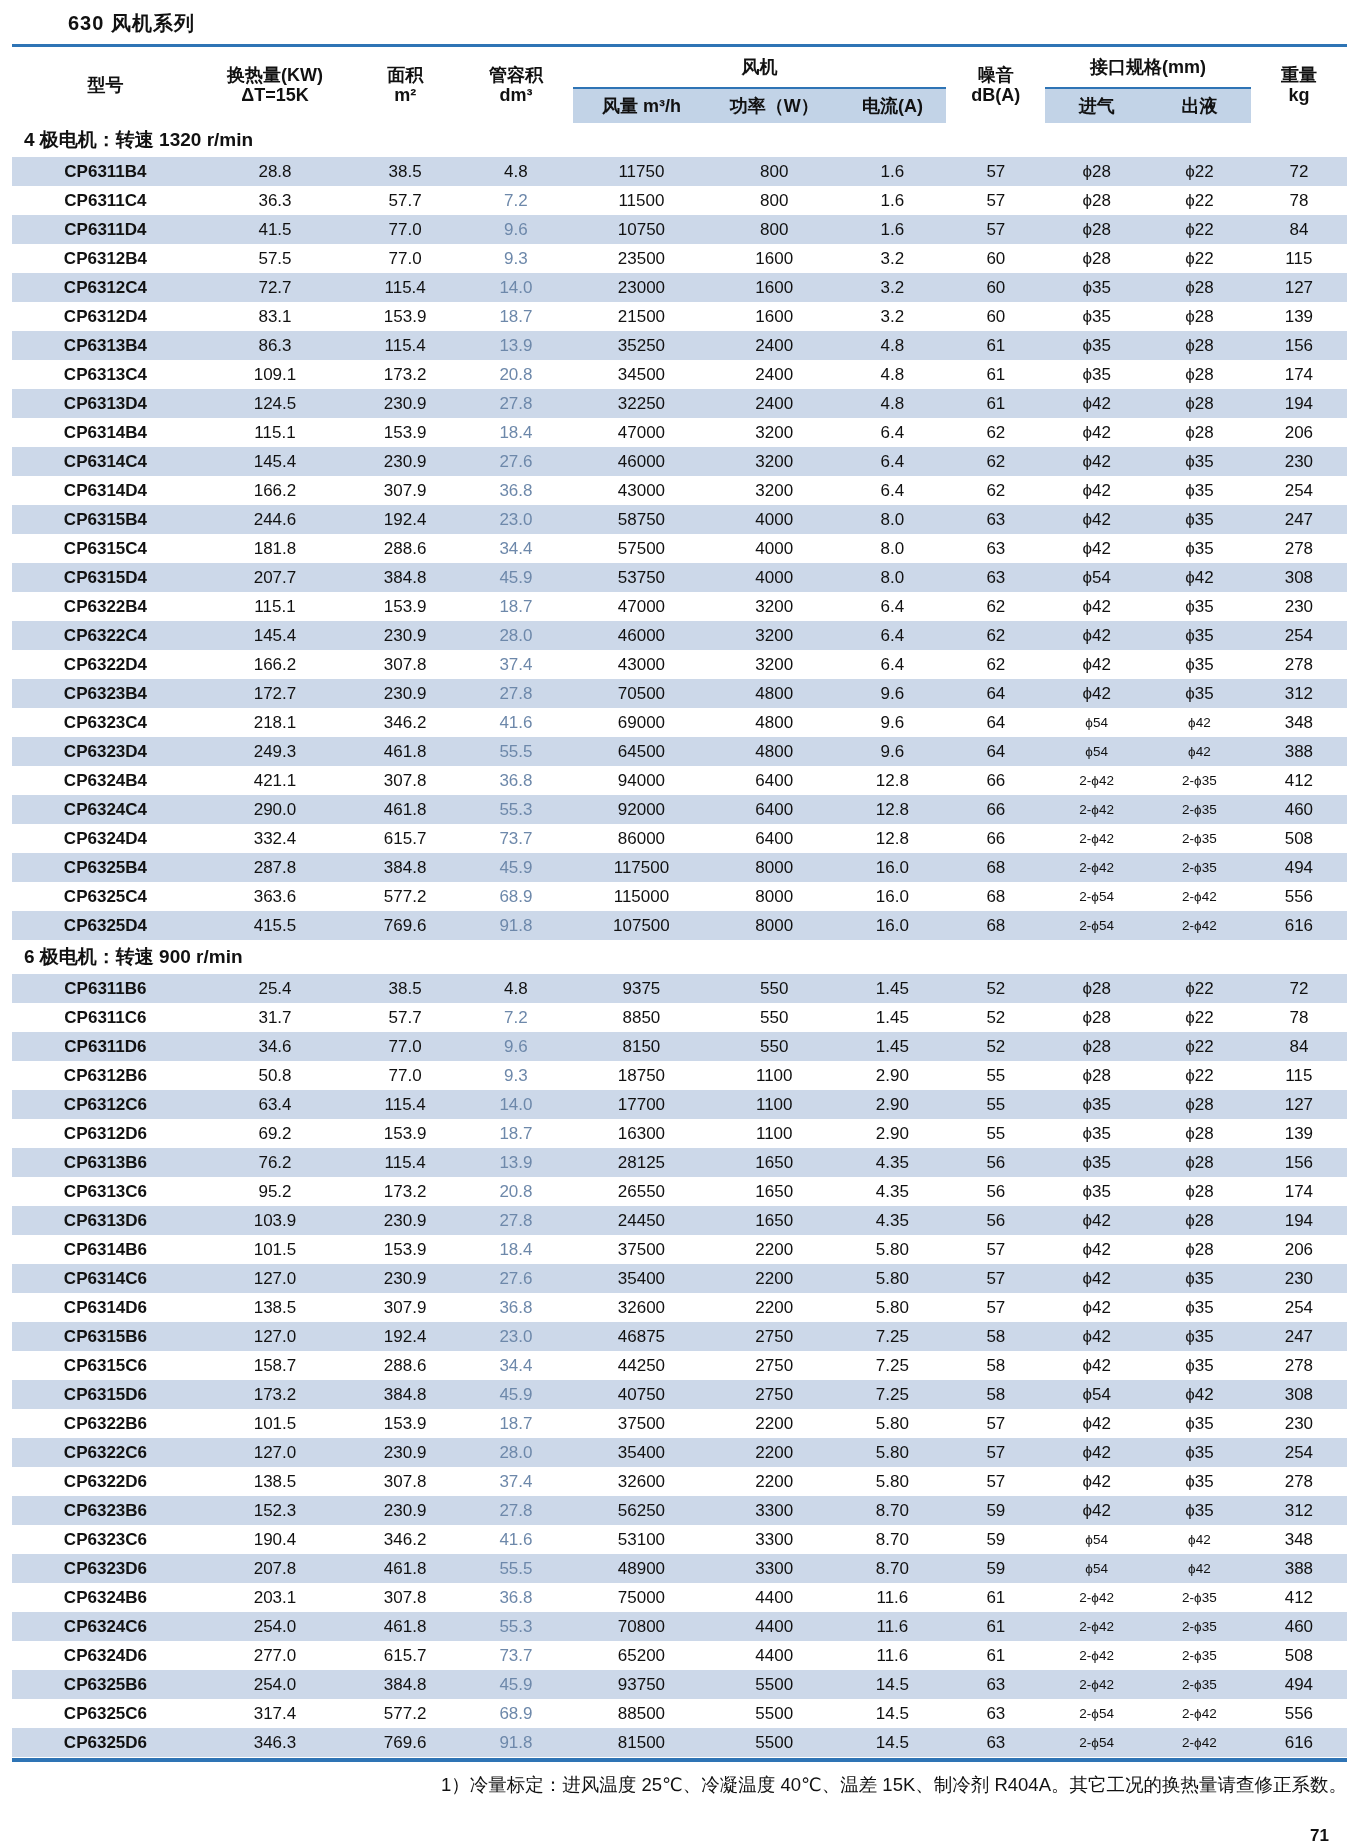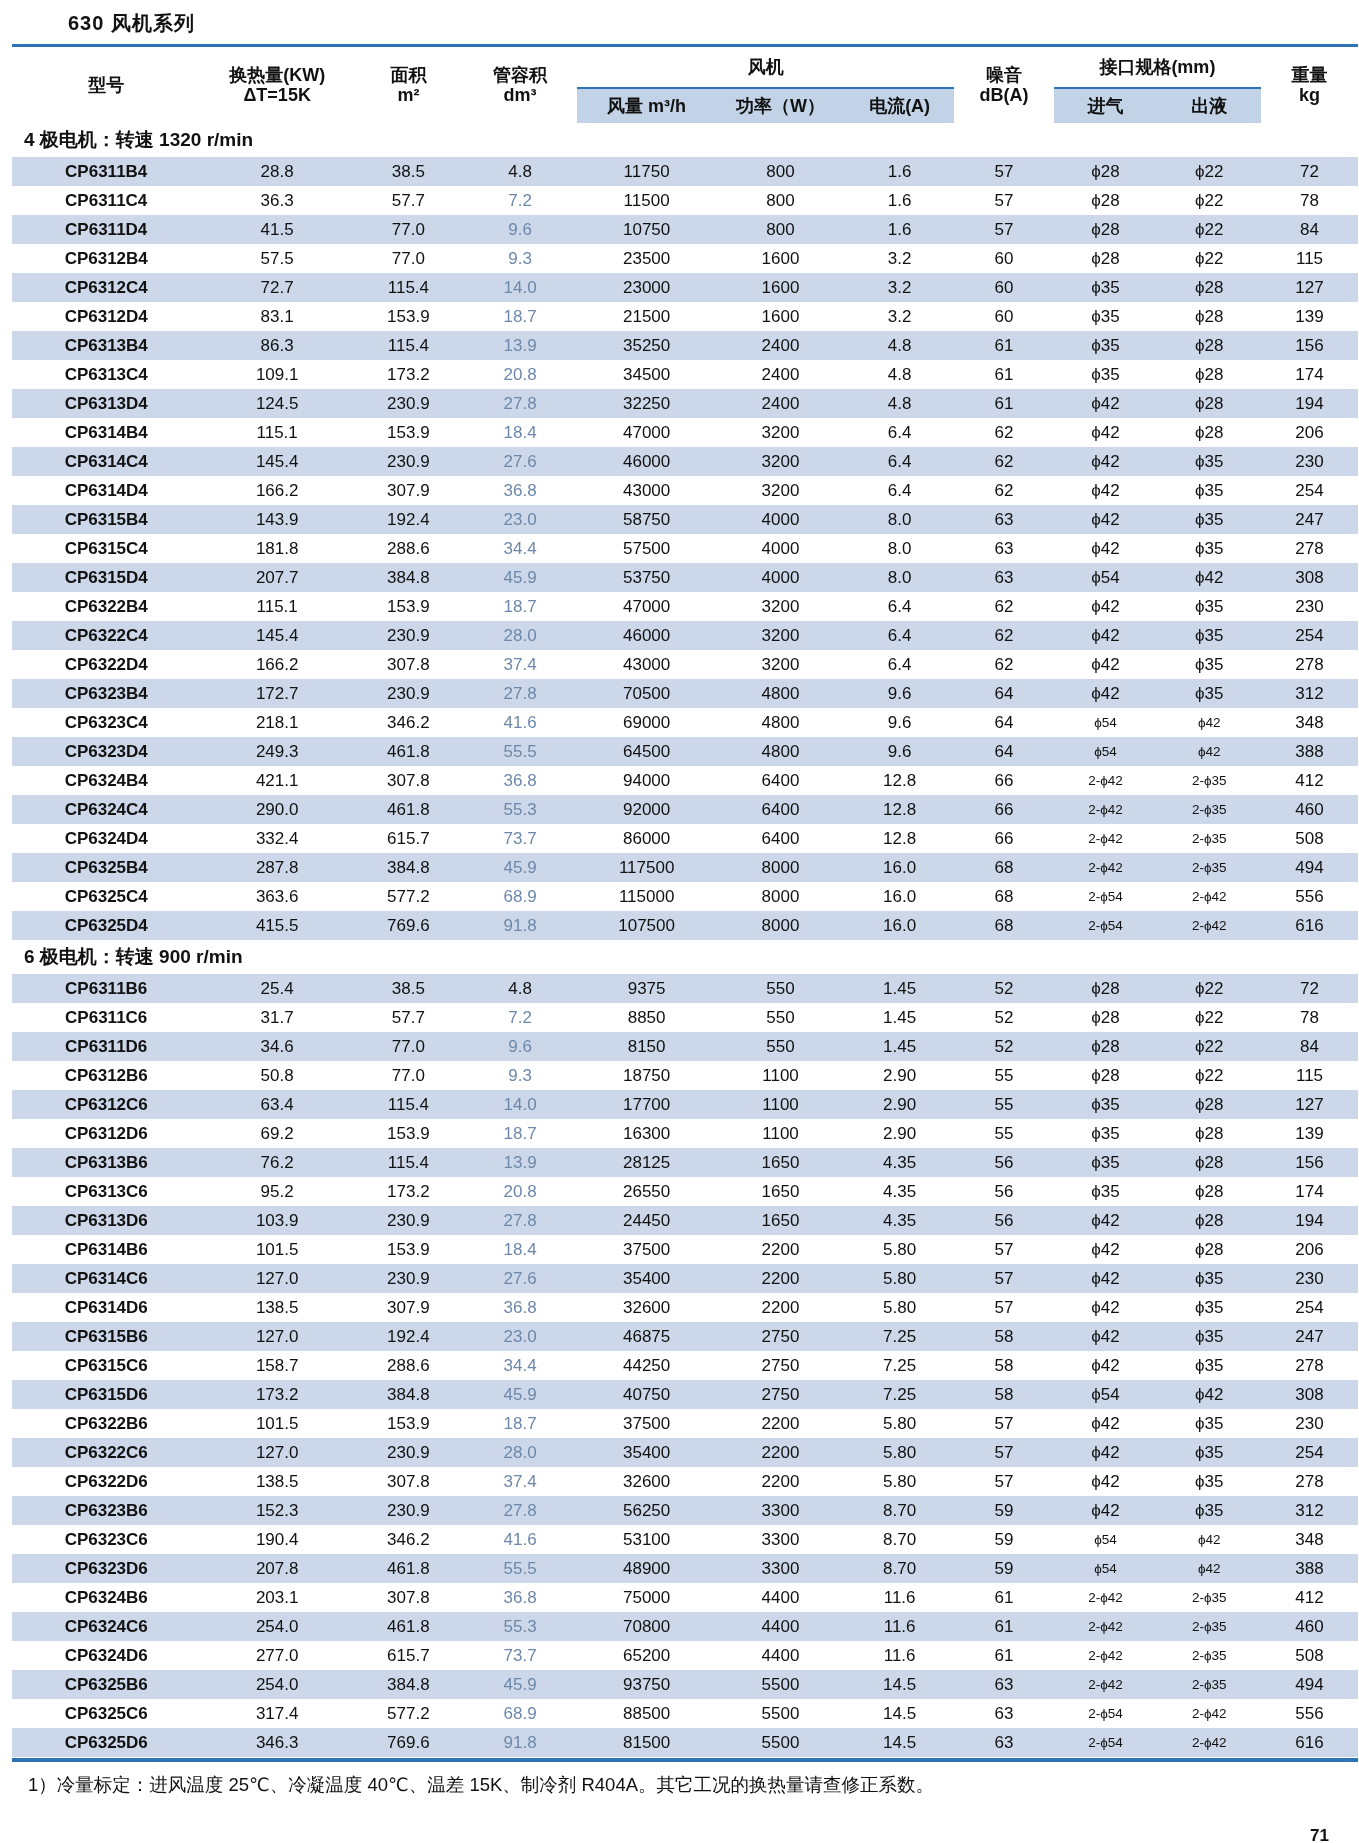--- a/index.html
+++ b/index.html
@@ -1,40 +1,40 @@
 <!DOCTYPE html>
 <html><head>
 <meta charset="utf-8">
 <style>
   html,body{margin:0;padding:0;background:#ffffff;}
   body{
     width:1359px;height:1843px;overflow:hidden;position:relative;
     font-family:"Liberation Sans","DejaVu Sans",sans-serif;
     color:#111;
   }
-  .page{padding:6px 1px 0 12px;position:relative;}
+  .page{padding:6px 12px 0 12px;position:relative;}
   .doc-title{font-size:20px;font-weight:bold;margin:4px 0 7px 56px;letter-spacing:1px;}
   .top-rule{height:3px;background:var(--rule-blue);}
   table{width:100%;border-collapse:collapse;table-layout:fixed;}
   th,td{padding:0;text-align:center;vertical-align:middle;overflow:hidden;white-space:nowrap;}
   thead th{font-weight:bold;font-size:18px;line-height:1.12;}
   tr.h1 th{height:40px;}
   tr.h2 th{height:34px;text-align:center;}
   th.grouped{border-bottom:2px solid var(--rule-blue);}
   th.subhdr{background:var(--subhdr-bg);font-size:18px;}
   tbody tr{height:29px;}
   tbody tr.stripe{background:var(--stripe);margin-left:26px;}
   tbody td{font-size:17px;}
   td.model{font-weight:bold;font-size:17px;}
   td.vol-blue{color:var(--vol-blue);}
   td.iface-small{font-size:13.5px;}
   tr.section-row{height:34px;background:#fff !important;}
   tr.section-row td{text-align:left;font-weight:bold;font-size:19px;padding-left:12px;}
   .bottom-rule{height:4px;background:var(--rule-blue);margin-top:1px;}
-  .notes{margin:8px 0 0 16px;font-size:18.5px;line-height:1.6;}
+  .notes{margin:8px 0 0 16px;font-size:18.5px;line-height:1.6;text-align:right;}
   .note{margin:0;}
   .page-num{position:absolute;top:1826px;right:30px;font-size:17px;font-weight:bold;}
 </style>
 </head>
 <body style="--rule-blue: #2e74b5; --stripe: #ccd8e9; --subhdr-bg: #c2d3e7; --vol-blue: #6d88aa;">
 
 <div class="page">
 
   <div class="doc-title">630 风机系列</div>
   <div class="top-rule"></div>
@@ -248,21 +248,21 @@
           <td>43000</td>
           <td>3200</td>
           <td>6.4</td>
           <td>62</td>
           <td>ϕ42</td>
           <td>ϕ35</td>
           <td>254</td>
         </tr>
         <tr class="stripe">
           <td class="model">CP6315B4</td>
-          <td>143.9</td>
+          <td>244.6</td>
           <td>192.4</td>
           <td class="vol-blue">23.0</td>
           <td>58750</td>
           <td>4000</td>
           <td>8.0</td>
           <td>63</td>
           <td>ϕ42</td>
           <td>ϕ35</td>
           <td>247</td>
         </tr>

